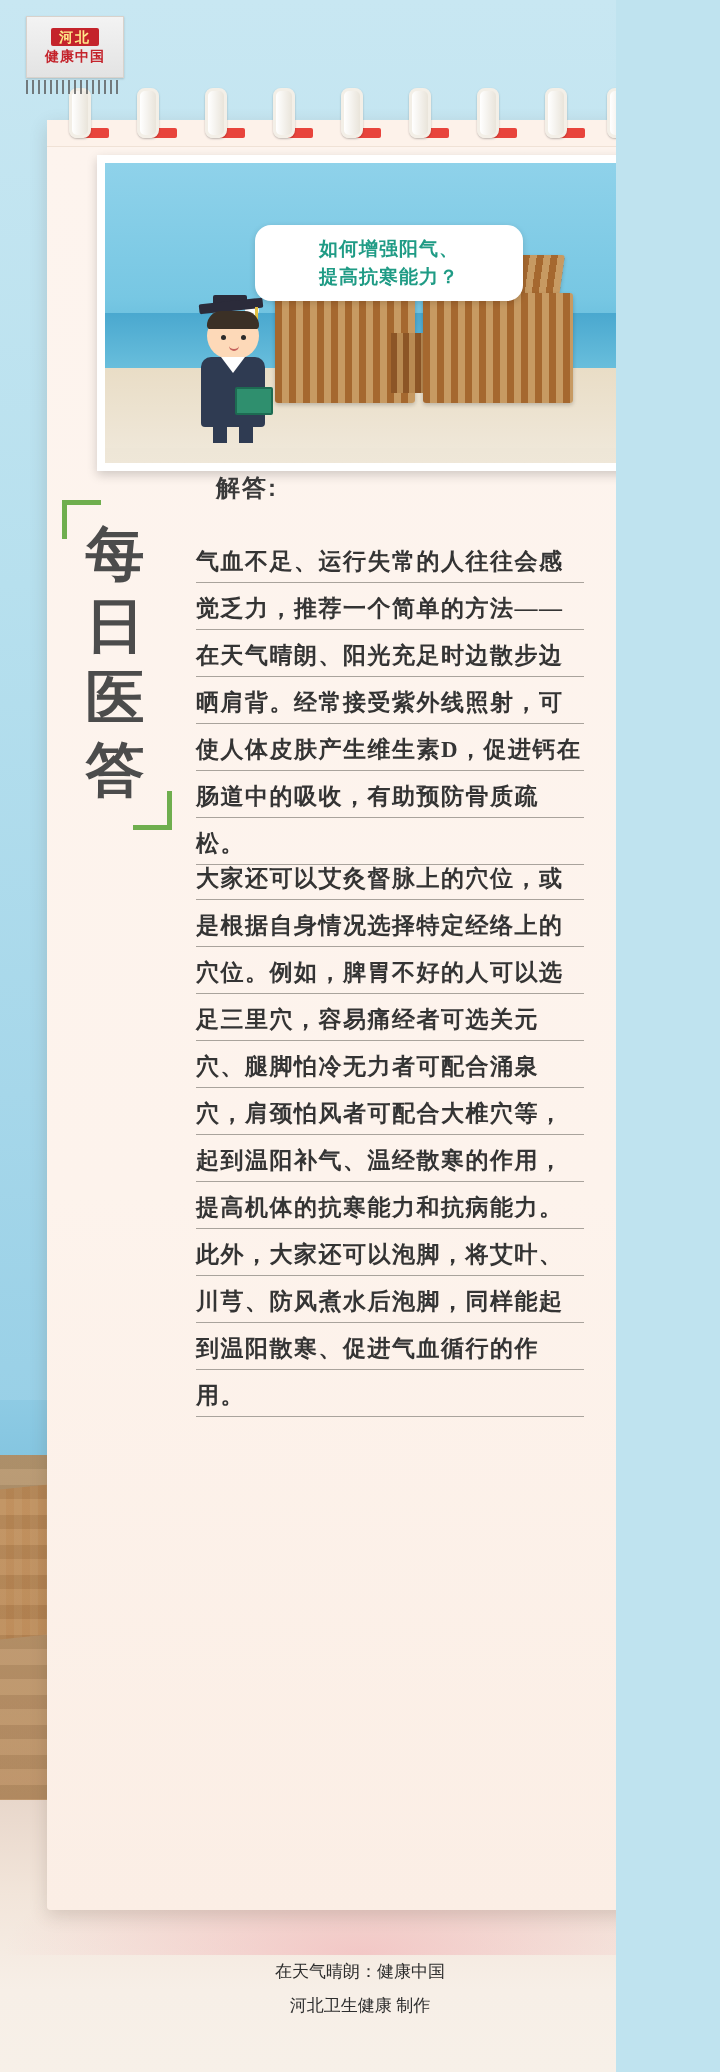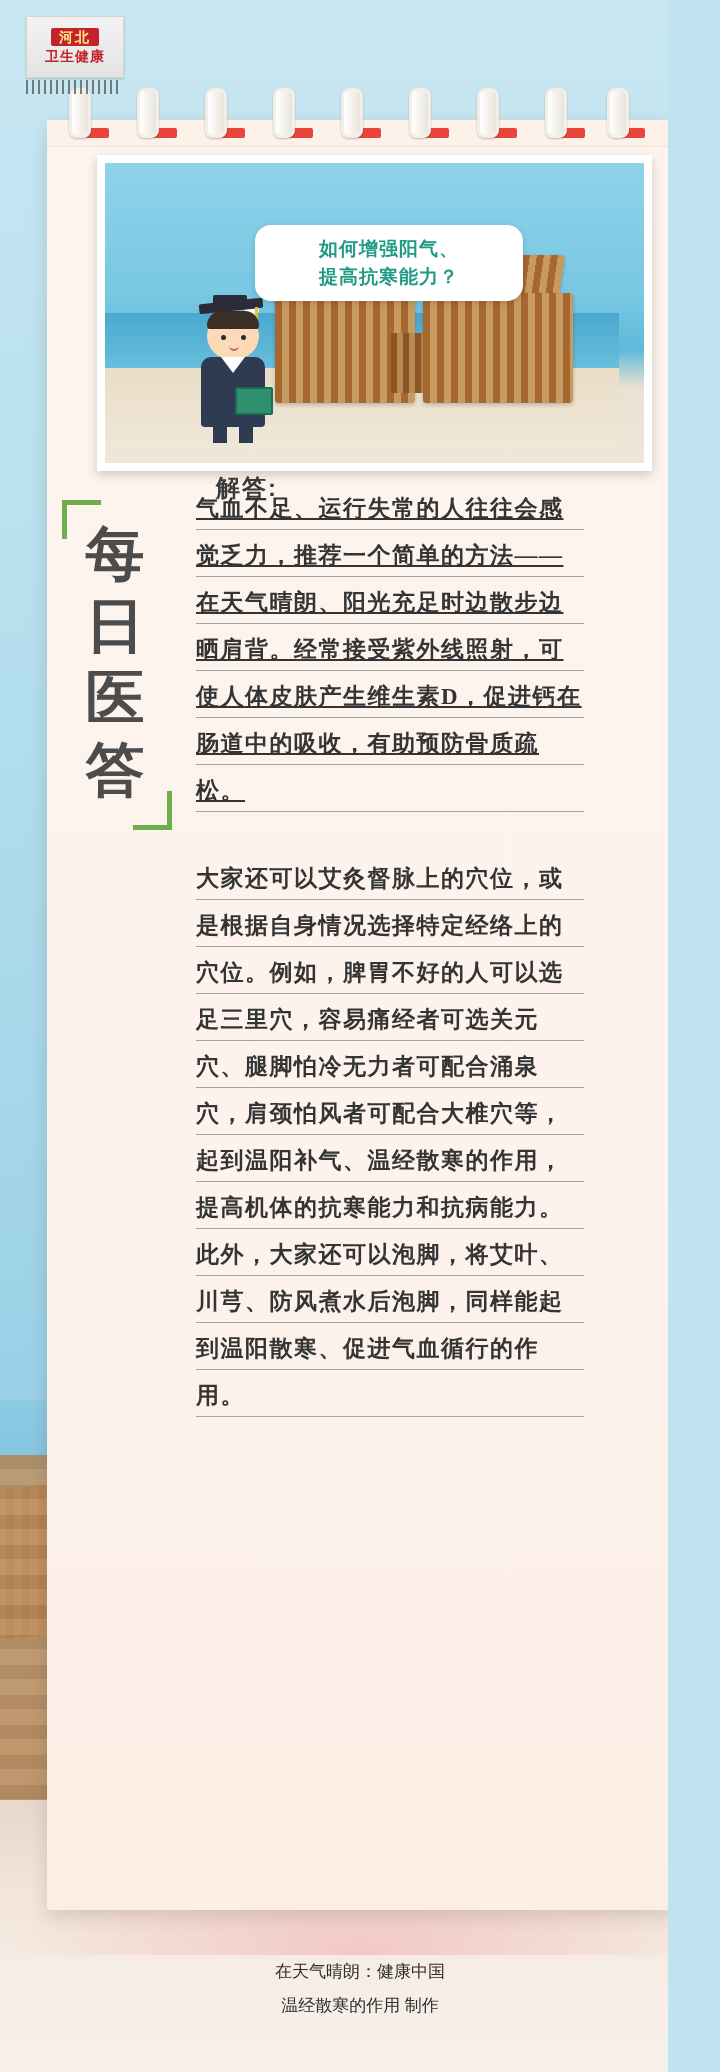--- a/index.html
+++ b/index.html
@@ -8,21 +8,21 @@
   }
   body {
     width: 720px;
     height: 2072px;
     font-family: "Liberation Sans", sans-serif;
     background: #bfe3ef;
     overflow: hidden;
   }
   .poster {
     position: relative;
-    width: 668px;
+    width: 616px;
     height: 2072px;
     overflow: hidden;
     background: linear-gradient(180deg, #cfe9f3 0%, #bfe2ef 30%, #aedaec 55%, #9ed2e8 70%, #c9dbe2 82%, #e6dcd4 95%, #f2ece4 100%);
   }
 
   
   .bg-sky {
     position: absolute; left: 0; top: 0; width: 720px; height: 1460px;
     background: linear-gradient(180deg, #c8e7f2 0%, #b7e0ee 40%, #a6d7ea 75%, #97cfe6 100%);
   }
@@ -185,21 +185,21 @@
     font-family: Liberation Sans, sans-serif;
     font-size: 24px; font-weight: bold; color: #3a3a3a; letter-spacing: 2px; margin-left: 20px;
   }
   .para {
     position: absolute; left: 196px; width: 388px;
     font-family: "Liberation Serif", serif;
     font-size: 23px; color: #343434; line-height: 47px;
     letter-spacing: 1.5px; font-weight: bold;
     background: repeating-linear-gradient(180deg, transparent 0px, transparent 44px, #a9a39c 44px, #a9a39c 45px, transparent 45px, transparent 47px);
   }
-  .para.p1 { top: 485px; text-decoration: underline; }
+  .para.p1 { top: 538px; }
   .para.p2 { top: 855px; }
 
   
   .footer {
     position: absolute; left: 0; top: 1955px; width: 720px;
     text-align: center; font-size: 17px; color: #2e2e2e; line-height: 34px;
     font-family: "Liberation Sans", sans-serif;
   }
 </style>
 </head>
@@ -211,21 +211,21 @@
   <div class="bg-sea"></div>
   <div class="bg-chair left"></div>
   <div class="bg-chair right"></div>
   <div class="bg-deck"></div>
   <div class="bg-sand"></div>
   <div class="bg-pink"></div>
 
   <div class="logo">
     <div class="logo-card">
       <div class="logo-top">河北</div>
-      <div class="logo-bottom">卫生健康</div>
+      <div class="logo-bottom">健康中国</div>
     </div>
     <div class="logo-wave"></div>
   </div>
 
   <div class="pad">
     <div class="pad-topbar"></div>
     <div class="punch" style="left:36px"></div>
     <div class="punch" style="left:104px"></div>
     <div class="punch" style="left:172px"></div>
     <div class="punch" style="left:240px"></div>
@@ -286,16 +286,16 @@
     <div class="corner br"></div>
     <div class="vtitle-text">每日医答</div>
   </div>
 
   <div class="answer-label">解答:</div>
   <div class="para p1">气血不足、运行失常的人往往会感觉乏力，推荐一个简单的方法——在天气晴朗、阳光充足时边散步边晒肩背。经常接受紫外线照射，可使人体皮肤产生维生素D，促进钙在肠道中的吸收，有助预防骨质疏松。</div>
   <div class="para p2">大家还可以艾灸督脉上的穴位，或是根据自身情况选择特定经络上的穴位。例如，脾胃不好的人可以选足三里穴，容易痛经者可选关元穴、腿脚怕冷无力者可配合涌泉穴，肩颈怕风者可配合大椎穴等，起到温阳补气、温经散寒的作用，提高机体的抗寒能力和抗病能力。此外，大家还可以泡脚，将艾叶、川芎、防风煮水后泡脚，同样能起到温阳散寒、促进气血循行的作用。</div>
 
   <div class="footer">
     <div>在天气晴朗：健康中国</div>
-    <div>温经散寒的作用 制作</div>
+    <div>河北卫生健康 制作</div>
   </div>
 
 </div>
 
 </body></html>

